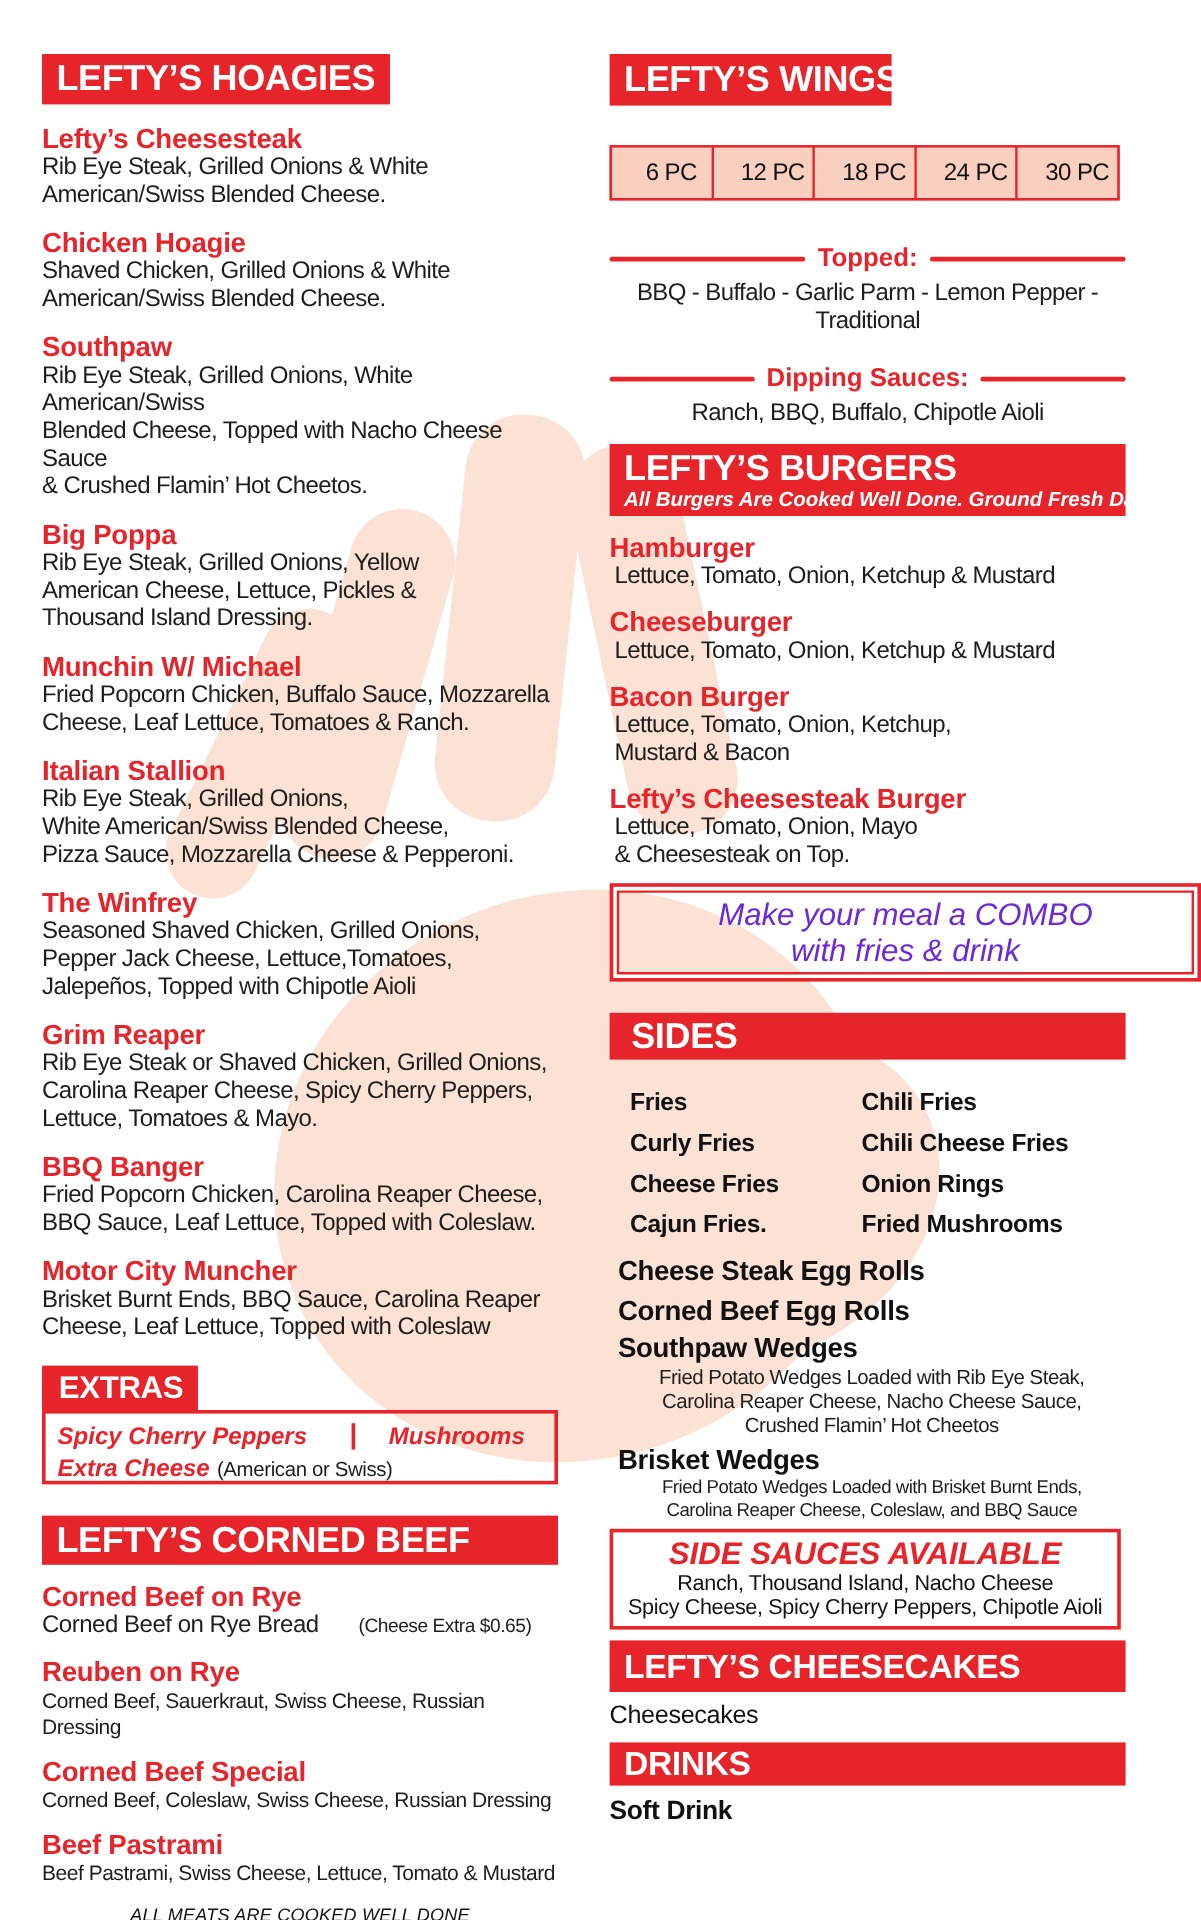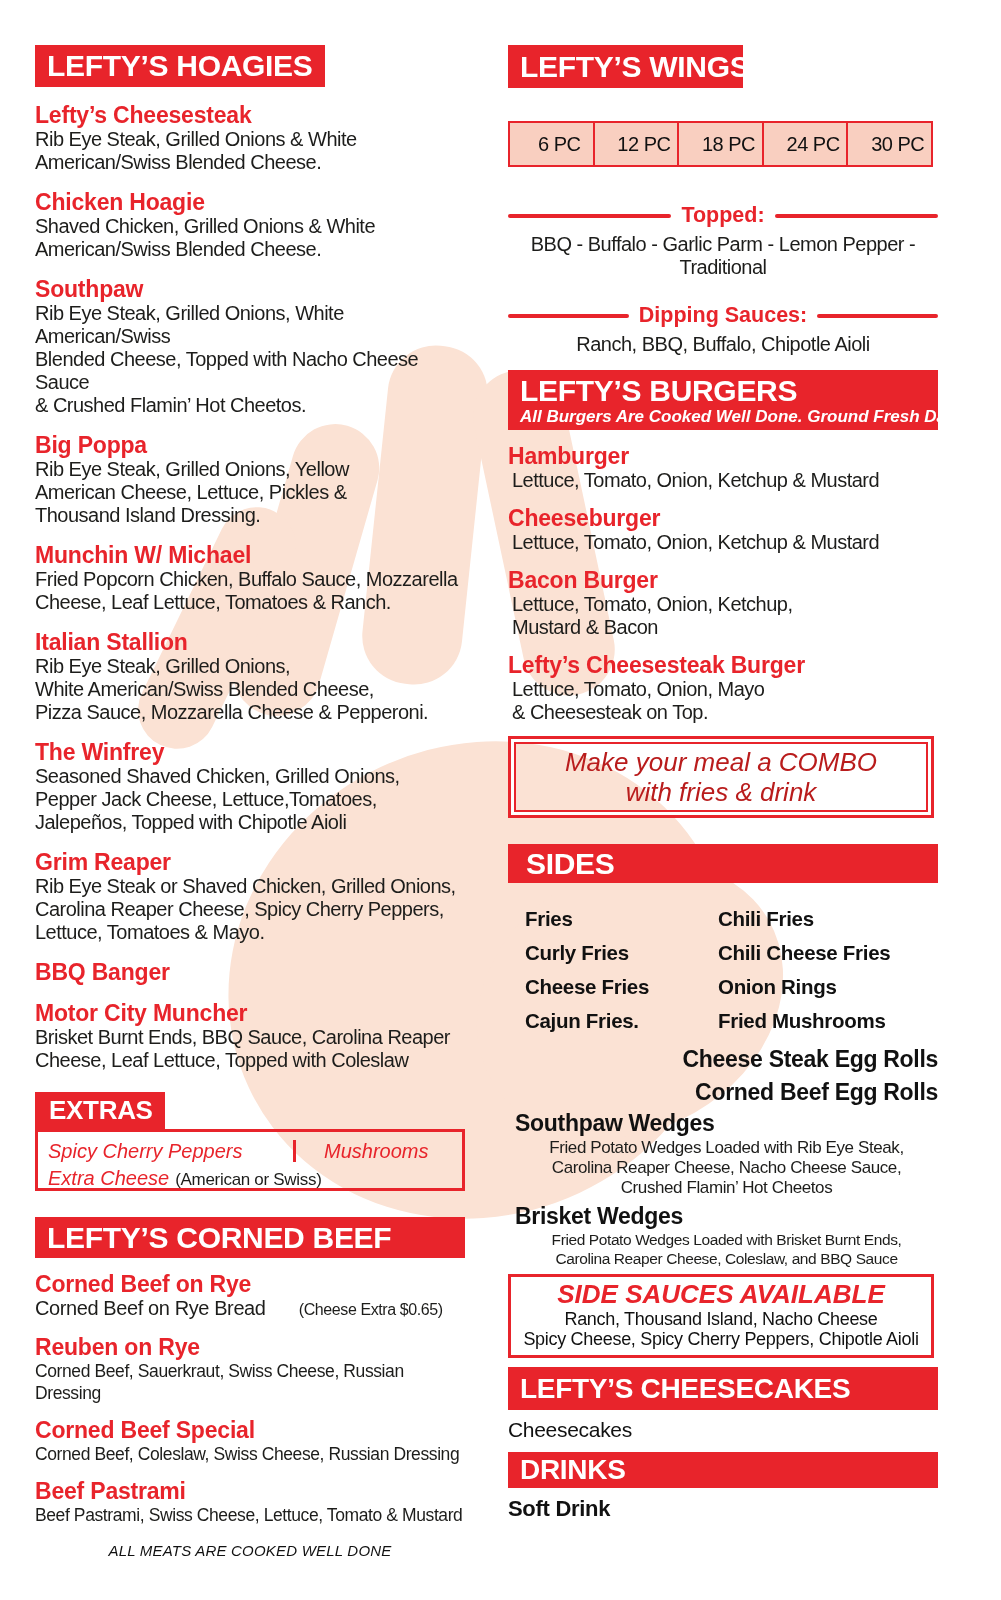--- a/index.html
+++ b/index.html
@@ -31,21 +31,21 @@
   .bar-burgers .bt { font-size: 30px; line-height: 32px; font-weight: bold; }
   .bar-burgers .bs { font-size: 17px; line-height: 20px; font-style: italic; font-weight: bold; letter-spacing: 0; }
 
   .item { margin-top: 15px; }
   .item-name { color: #e8242b; font-weight: bold; font-size: 23px; line-height: 26px; letter-spacing: -0.2px; }
   .item-desc { font-size: 20px; line-height: 23px; letter-spacing: -0.5px; white-space: pre-line; }
 
   .extras-wrap { margin-top: 20px; }
   .extras-box { border: 3px solid #e8242b; width: 430px; height: 62px; padding: 7px 0 0 10px; }
   .extras-row1 { display: flex; align-items: center; }
-  .red-bi { color: #e8242b; font-weight: normal; font-style: italic; font-size: 20px; line-height: 24px; }
+  .red-bi { color: #e8242b; font-weight: bold; font-style: italic; font-size: 20px; line-height: 24px; }
   .ex1 { width: 245px; }
   .ex-div { width: 3px; height: 22px; background: #e8242b; margin-right: 28px; }
   .extras-row2 { margin-top: 3px; }
   .ex-note { font-size: 17px; color: #1d1d1b; font-weight: normal; font-style: normal; margin-left: 6px; letter-spacing: -0.3px; }
 
   .cb-item { margin-top: 14px; }
   .cb-name { color: #e8242b; font-weight: bold; font-size: 23px; line-height: 25px; letter-spacing: -0.2px; }
   .cb-desc { font-size: 17.5px; line-height: 22px; letter-spacing: -0.4px; }
   .cb-desc-lg { font-size: 20px; }
   .cb-note { font-size: 16px; letter-spacing: -0.4px; margin-left: 28px; }
@@ -66,34 +66,34 @@
   .rule-row { margin-top: 36px; display: flex; align-items: center; gap: 10px; }
   .rule-row.dips { margin-top: 24px; }
   .rline { flex: 1; height: 4px; background: #e8242b; border-radius: 2px; }
   .rlabel { color: #e8242b; font-weight: bold; font-size: 21.5px; line-height: 25px; }
   .center-text { margin-top: 5px; text-align: center; font-size: 20px; line-height: 23px; letter-spacing: -0.5px; }
 
   .b-item { margin-top: 13px; }
   .b-item .item-desc { padding-left: 4px; }
 
   .combo-box {
-    margin-top: 12px; width: 426px;
+    margin-top: 12px; width: 493px;
     border: 3px solid #e8242b;
     box-shadow: inset 0 0 0 3px #fff, inset 0 0 0 5px #e8242b;
-    text-align: center; color: #b91c1c; font-style: italic;
+    text-align: center; color: #6d28d9; font-style: italic;
     font-size: 26px; line-height: 30px; padding: 8px 0;
   }
 
   .sides-grid {
     margin-top: 24px; padding-left: 17px;
     display: grid; grid-template-columns: 193px auto; grid-auto-rows: 34px;
   }
   .side-cell { font-weight: bold; font-size: 20.5px; color: #111; letter-spacing: -0.3px; }
 
-  .side-plain { font-weight: bold; font-size: 23px; color: #111; letter-spacing: -0.3px; padding-left: 7px; line-height: 25px; text-align: right; }
+  .side-plain { font-weight: bold; font-size: 23px; color: #111; letter-spacing: -0.3px; padding-left: 7px; line-height: 25px; }
   .sp1 { margin-top: 4px; }
   .sp2 { margin-top: 8px; }
 
   .wedge { margin-top: 6px; padding-left: 7px; }
   .wedge-name { font-weight: bold; font-size: 23px; color: #111; line-height: 25px; letter-spacing: -0.3px; }
   .wedge-desc { font-size: 17px; line-height: 20px; white-space: pre-line; margin-top: 2px; letter-spacing: -0.4px; text-align: center; }
   .wedge-desc.sm { font-size: 15.5px; line-height: 18.5px; }
 
   .sauces-box {
     margin-top: 6px; width: 426px; border: 3px solid #e8242b;
@@ -162,20 +162,22 @@
 Jalepeños, Topped with Chipotle Aioli</div>
   </div>
   <div class="item">
     <div class="item-name">Grim Reaper</div>
     <div class="item-desc">Rib Eye Steak or Shaved Chicken, Grilled Onions,
 Carolina Reaper Cheese, Spicy Cherry Peppers,
 Lettuce, Tomatoes &amp; Mayo.</div>
   </div>
   <div class="item">
     <div class="item-name">BBQ Banger</div>
+    <div class="item-desc">Fried Popcorn Chicken, Carolina Reaper Cheese,
+BBQ Sauce, Leaf Lettuce, Topped with Coleslaw.</div>
   </div>
   <div class="item">
     <div class="item-name">Motor City Muncher</div>
     <div class="item-desc">Brisket Burnt Ends, BBQ Sauce, Carolina Reaper
 Cheese, Leaf Lettuce, Topped with Coleslaw</div>
   </div>
 
   <div class="extras-wrap">
     <div class="bar bar-extras">EXTRAS</div>
     <div class="extras-box">

